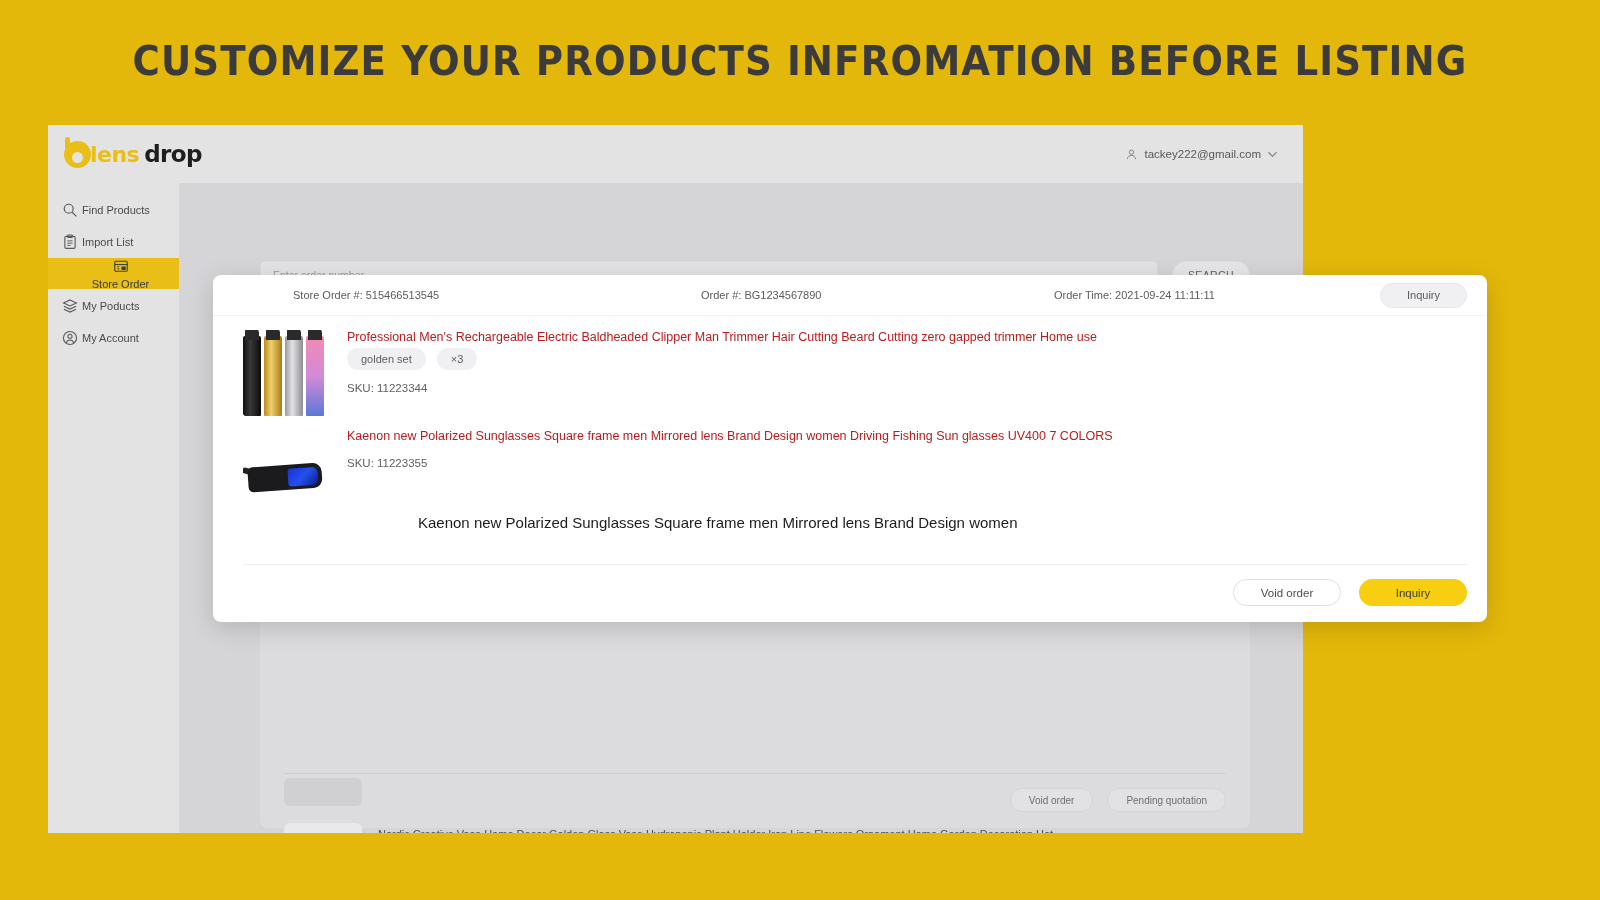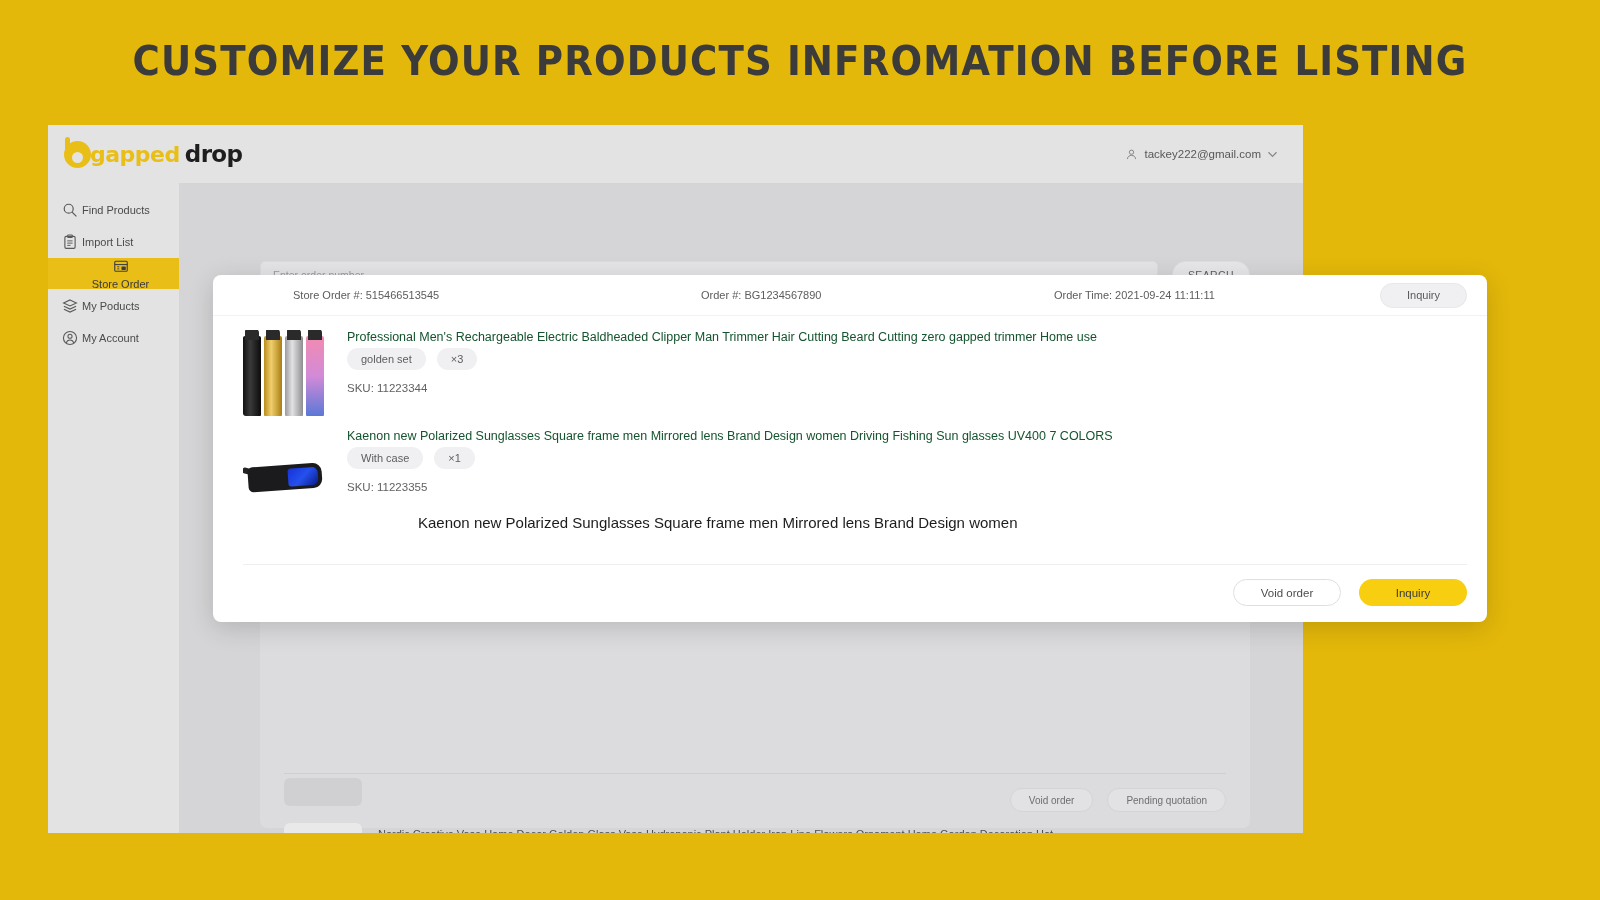--- a/index.html
+++ b/index.html
@@ -277,21 +277,21 @@
     font-family: "Liberation Sans", sans-serif;
   }
   .modal-body { padding: 14px 26px 0 30px; }
   .m-product { display: flex; gap: 18px; margin-bottom: 13px; }
   .m-thumb {
     width: 86px; height: 86px;
     flex: none; position: relative; overflow: hidden;
     border-radius: 3px;
   }
   .m-title {
-    font-size: 12.5px; color: #14532d;
+    font-size: 12.5px; color: #b91c1c;
     line-height: 1.25;
   }
   .m-chips { display: flex; gap: 11px; margin-top: 2px; }
   .m-chip {
     height: 22px; padding: 0 14px;
     background: #F0F0F2;
     border-radius: 11px;
     font-size: 11px; color: #5D5D5F;
     display: flex; align-items: center;
   }
@@ -373,21 +373,21 @@
 </head>
 <body>
 
 <div class="banner-title">Customize Your Products Infromation Before Listing</div>
 
 <div class="app-window">
 
   <div class="app-topbar">
     <div class="logo">
       <span class="logo-mark"></span>
-      <span class="logo-beego">gapped</span>
+      <span class="logo-beego">lens</span>
       <span class="logo-drop">drop</span>
     </div>
     <div class="account-area">
       <svg class="person-icon" width="13" height="13" viewBox="0 0 20 20">
         <circle cx="10" cy="6.5" r="3.3" fill="none" stroke="#7C7C7E" stroke-width="1.4"></circle>
         <path d="M3.8 17c0-3.6 2.8-5.6 6.2-5.6s6.2 2 6.2 5.6" fill="none" stroke="#7C7C7E" stroke-width="1.4"></path>
       </svg>
       <span>tackey222@gmail.com</span>
       <svg class="chev" width="9" height="7" viewBox="0 0 10 7">
         <path d="M0.5 1 L5 5.6 L9.5 1" fill="none" stroke="#8A8A8C" stroke-width="1.5"></path>
@@ -525,24 +525,20 @@
       <div class="m-thumb">
         <div class="glasses-art">
           <div class="g-temple"></div>
           <div class="g-frame">
               <div class="g-lens"></div>
             </div>
         </div>
       </div>
       <div>
         <div class="m-title">Kaenon new Polarized Sunglasses Square frame men Mirrored lens Brand Design women Driving Fishing Sun glasses UV400 7 COLORS</div>
-        <div class="m-chips">
-          <span class="m-chip">With case</span>
-          <span class="m-chip">×1</span>
-        </div>
         <div class="m-sku">SKU: 11223355</div>
       </div>
     </div>
 
   </div>
 
   <div class="modal-foot">
     <div class="btn-void">Void order</div>
     <div class="btn-inquiry">Inquiry</div>
   </div>

